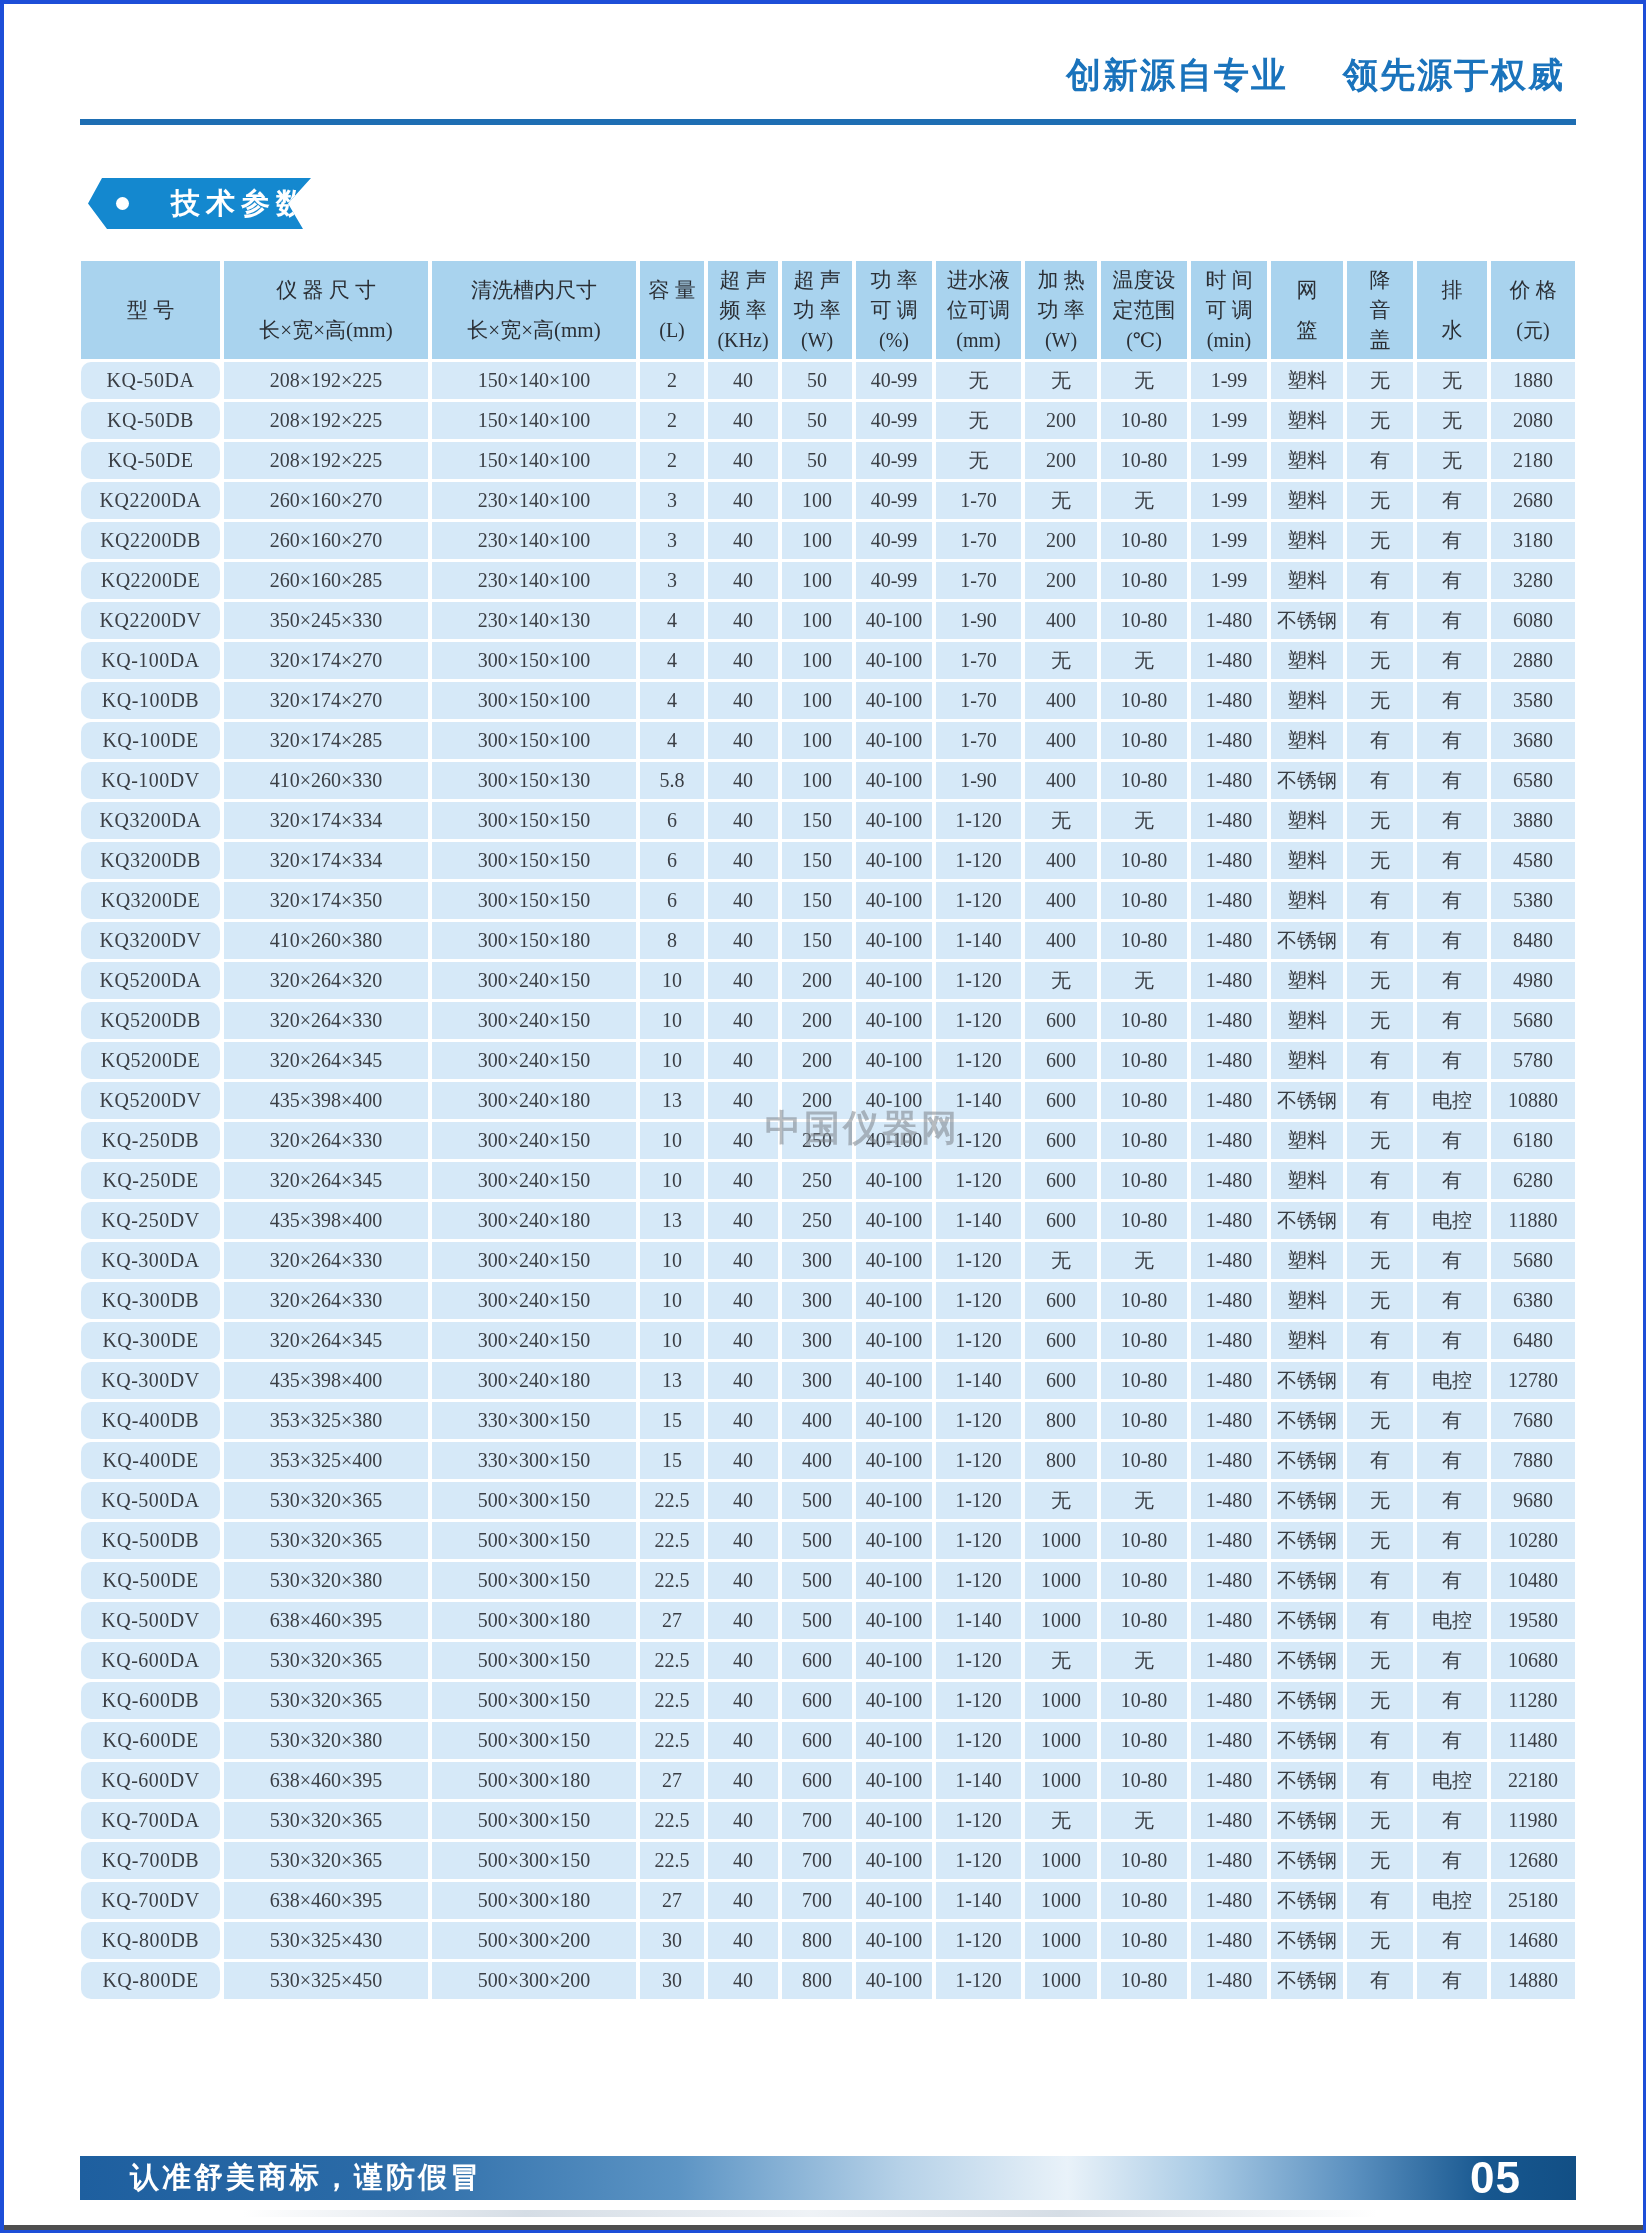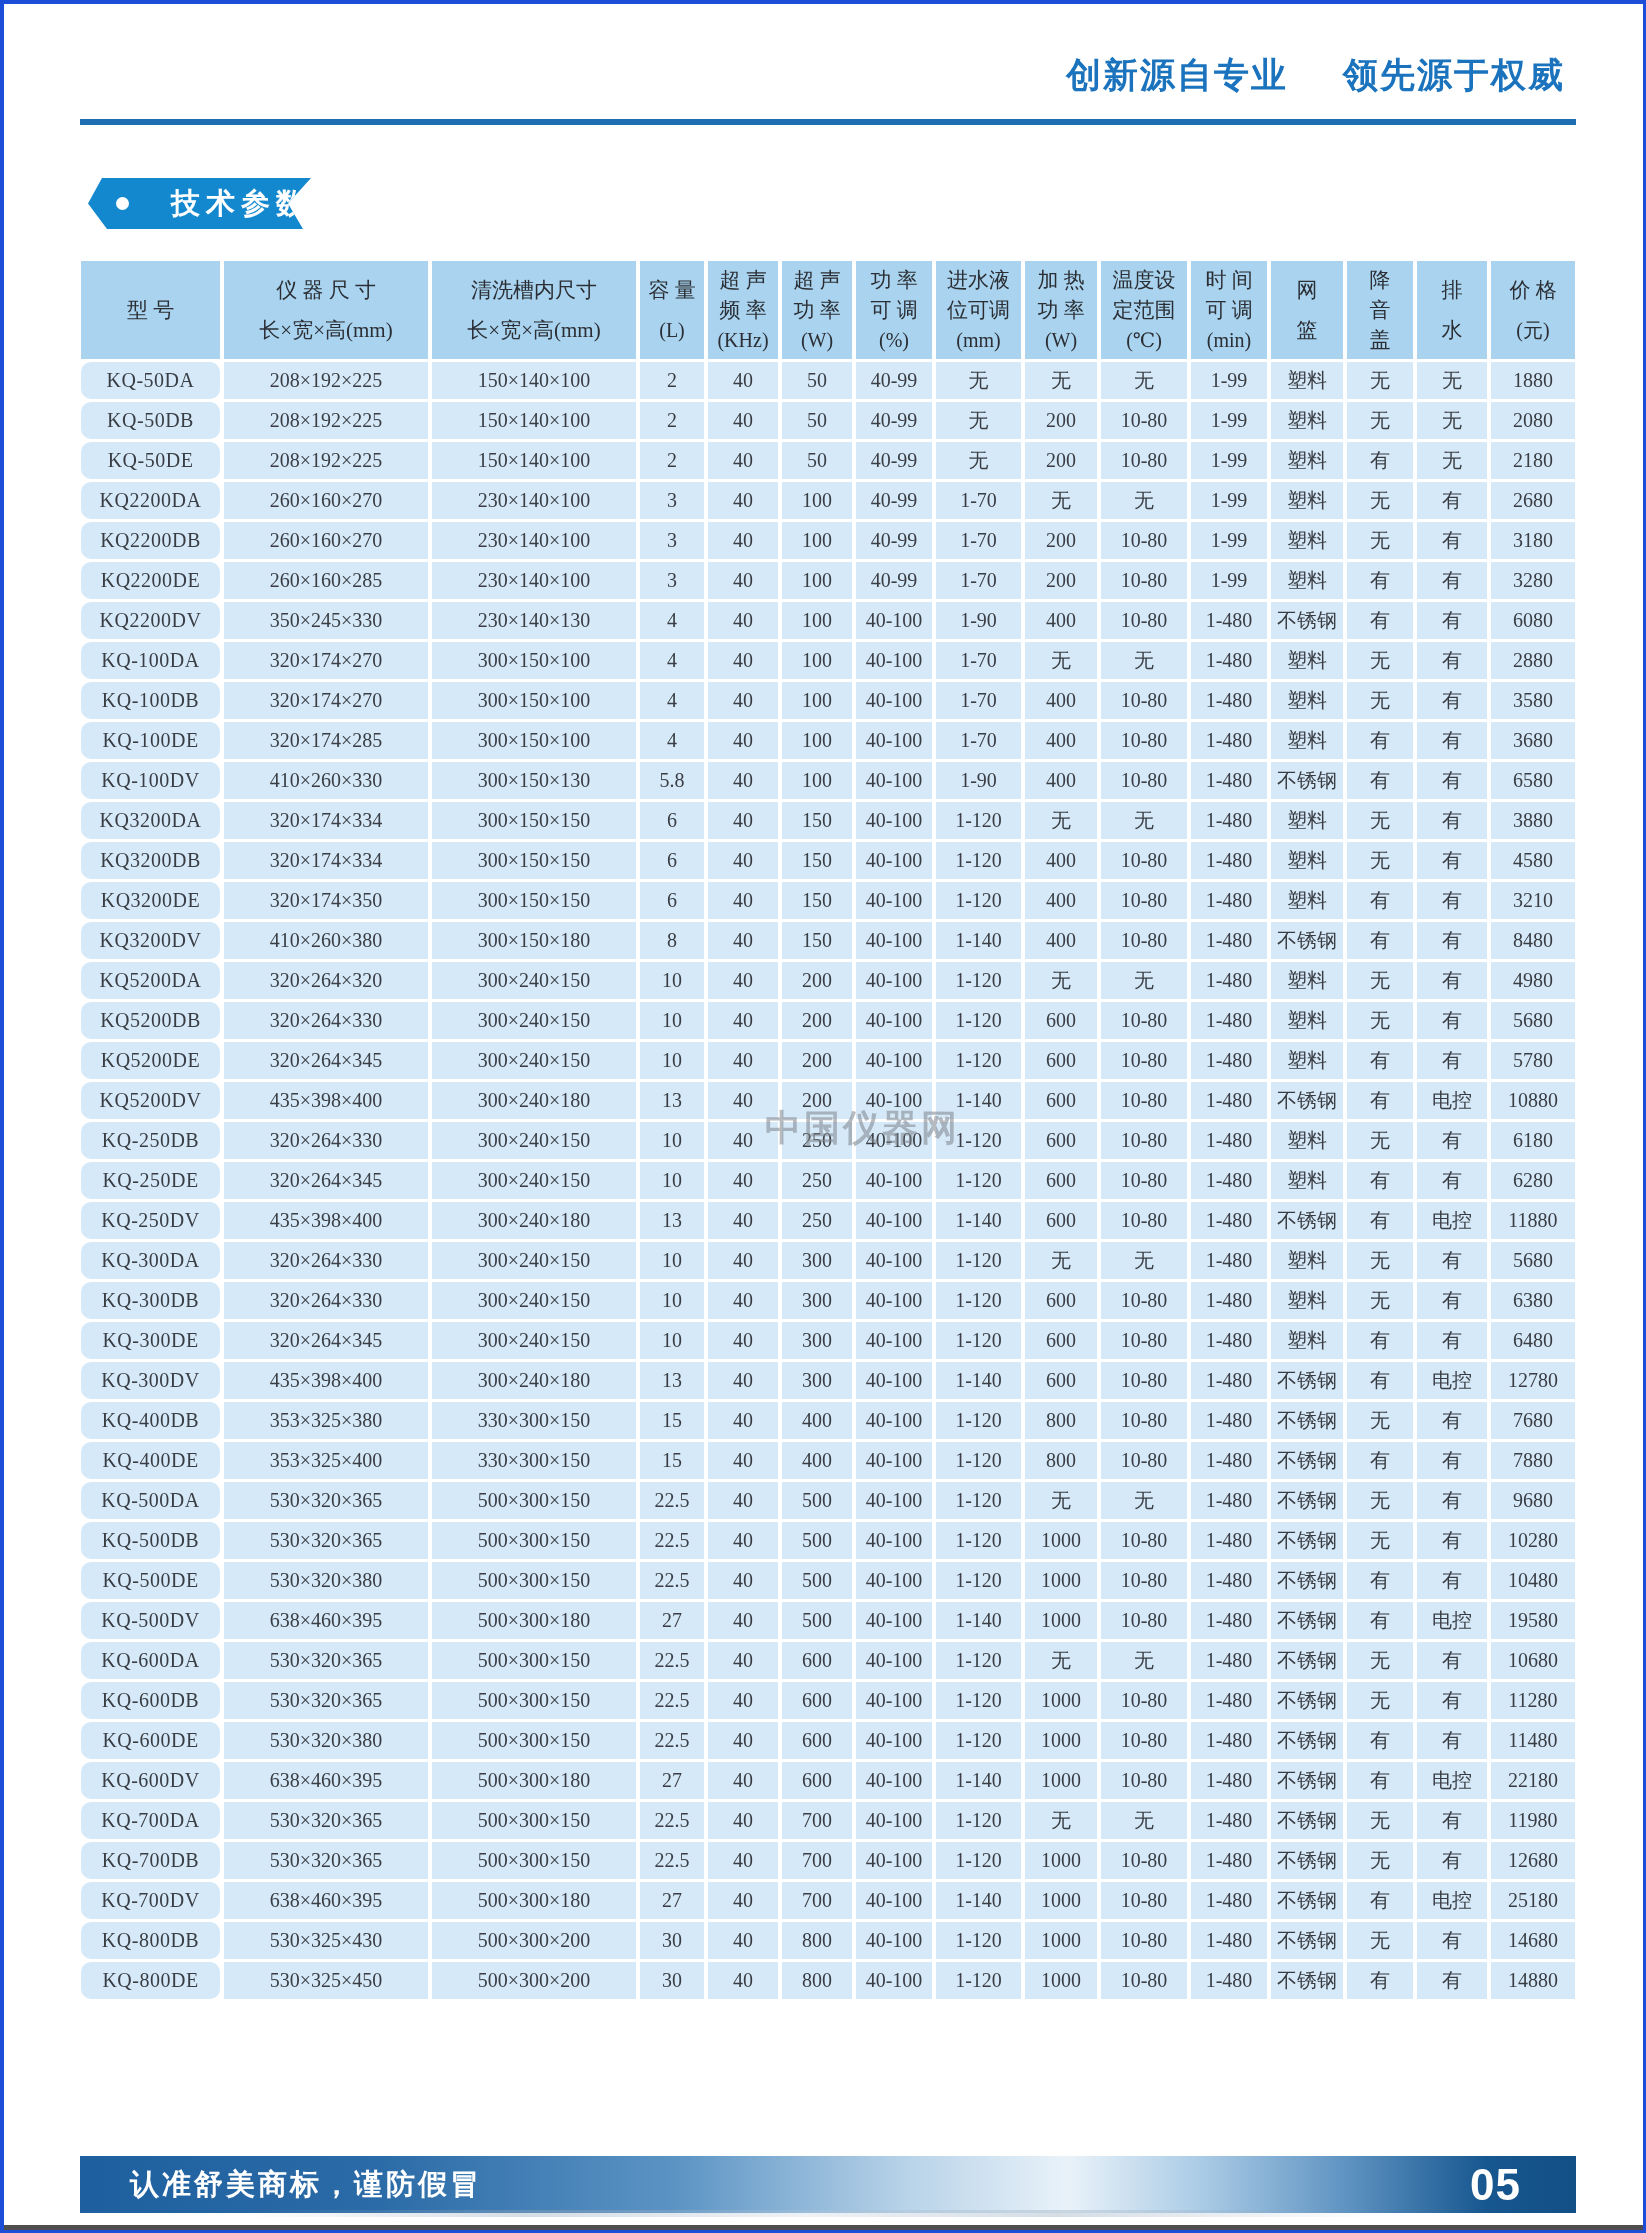--- a/index.html
+++ b/index.html
@@ -82,21 +82,21 @@
   .spec-table td.model{letter-spacing:0.5px;border-radius:10px;}
   
   .watermark{
     position:absolute;top:1100px;left:761px;
     font-family:"Liberation Sans","DejaVu Sans",sans-serif;
     font-size:36px;font-weight:bold;letter-spacing:3px;
     color:#7e858c;opacity:0.55;z-index:5;white-space:nowrap;
   }
   
   .footer-bar{
-    position:absolute;top:2152px;left:76px;width:1496px;height:57px;
+    position:absolute;top:2152px;left:76px;width:1496px;height:44px;
     background:linear-gradient(90deg,
       #1e5f9f 0%,#2b6ba7 20%,#5c94c4 40%,#b7d2e8 55%,
       #e9f2f9 66%,#aacbe5 75%,#5c91c0 85%,#17578f 94%,#124f85 100%);
     display:flex;align-items:center;
   }
   .footer-text{
     color:#ffffff;font-family:"Liberation Sans","DejaVu Sans",sans-serif;
     font-weight:bold;font-size:29px;letter-spacing:3px;
     margin-left:50px;white-space:nowrap;
   }
@@ -477,21 +477,21 @@
           <td>40</td>
           <td>150</td>
           <td>40-100</td>
           <td>1-120</td>
           <td>400</td>
           <td>10-80</td>
           <td>1-480</td>
           <td>塑料</td>
           <td>有</td>
           <td>有</td>
-          <td>3210</td>
+          <td>5380</td>
         </tr>
         <tr>
           <td class="model">KQ3200DV</td>
           <td>410×260×380</td>
           <td>300×150×180</td>
           <td>8</td>
           <td>40</td>
           <td>150</td>
           <td>40-100</td>
           <td>1-140</td>

